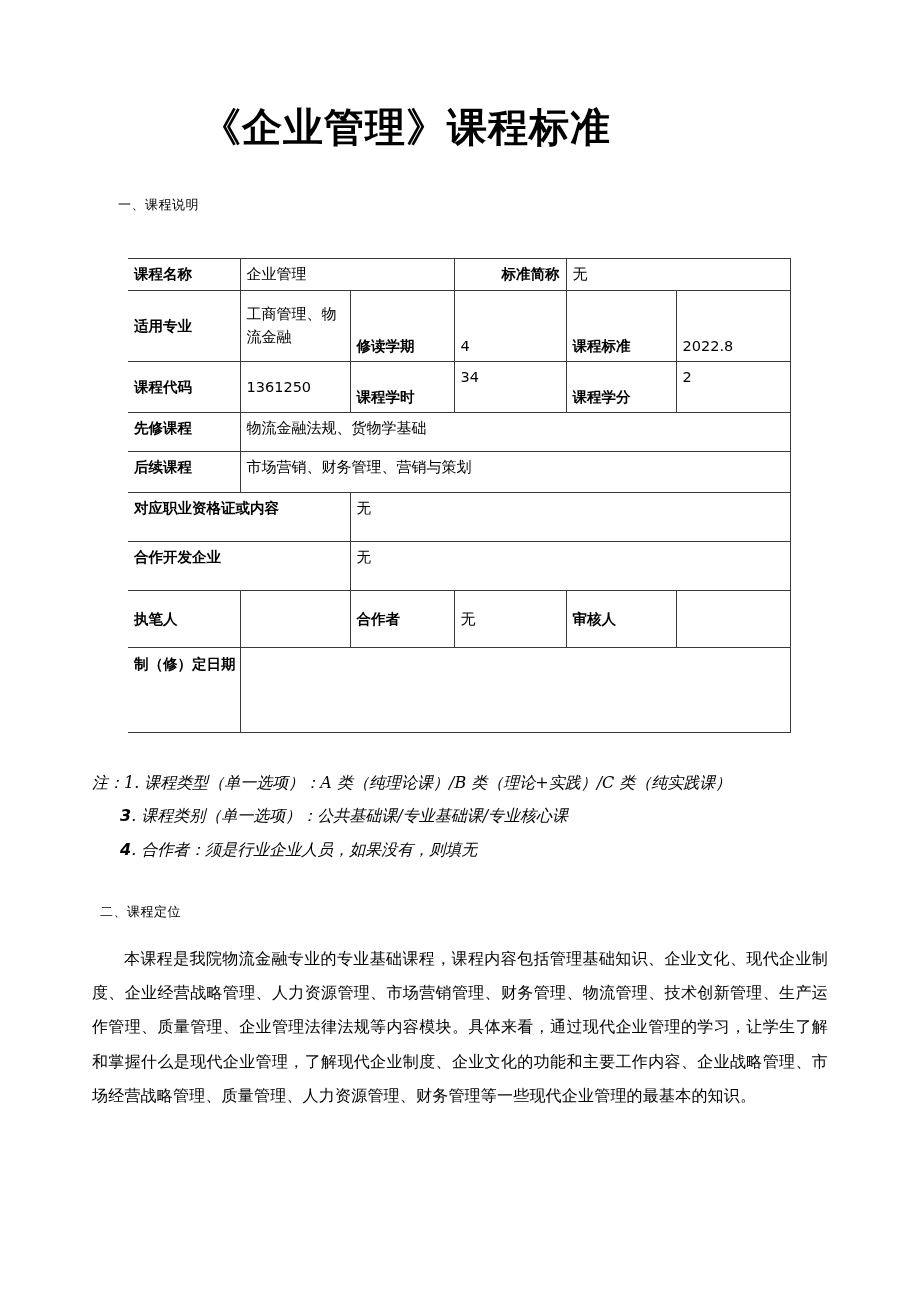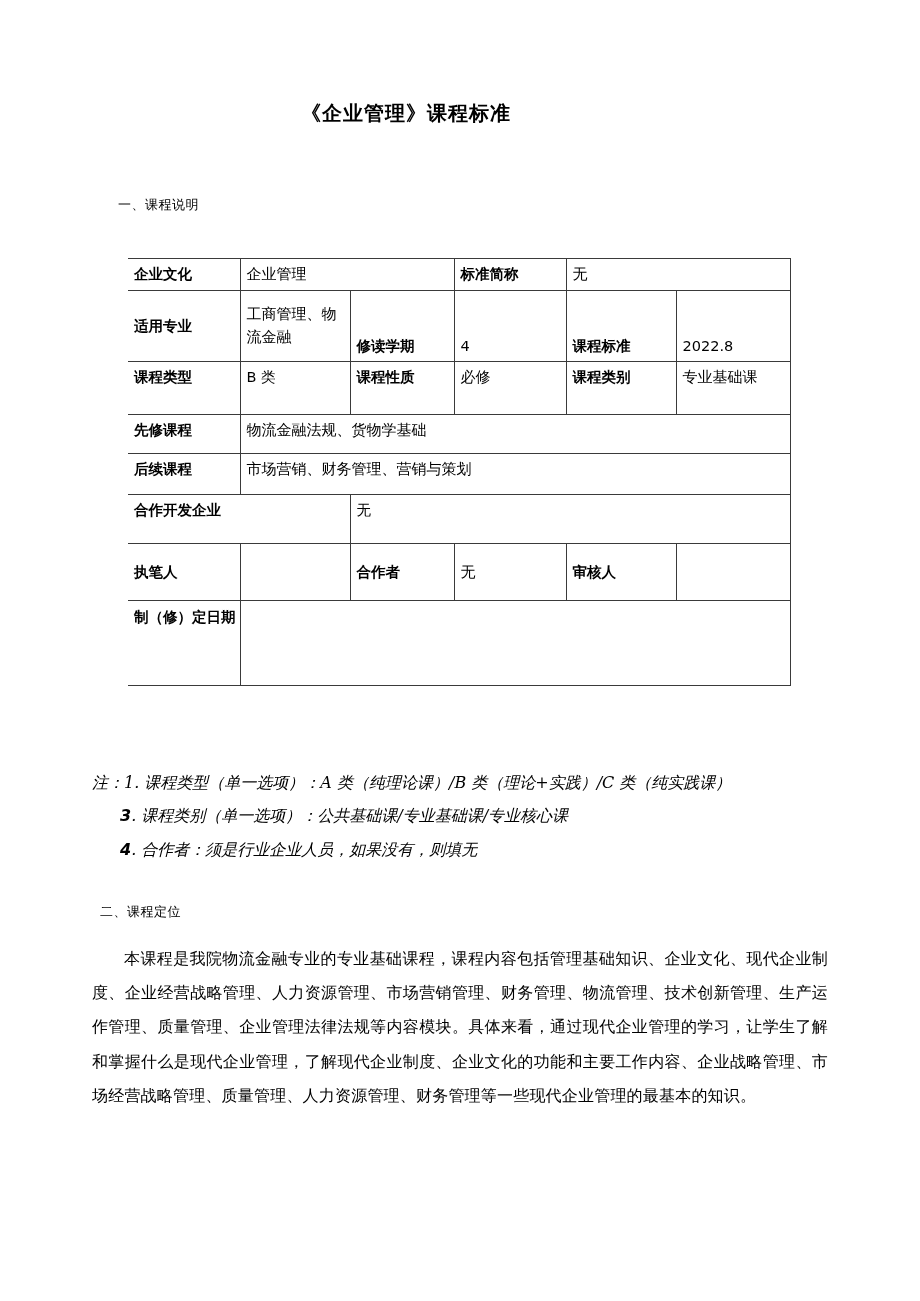--- a/index.html
+++ b/index.html
@@ -23,21 +23,21 @@
     box-sizing: border-box;
   }
 
   
   .doc-title {
     position: absolute;
     top: 100px;
     left: 0;
     width: 812px;
     text-align: center;
-    font-size: 20px;
+    font-size: 40px;
     font-weight: bold;
     letter-spacing: 1px;
     font-family: "DejaVu Serif", "Liberation Serif", serif;
   }
 
   
   .section-heading {
     position: absolute;
     font-size: 13px;
     font-family: "DejaVu Serif", "Liberation Serif", serif;
@@ -132,55 +132,59 @@
       <col style="width:112px">
       <col style="width:110px">
       <col style="width:104px">
       <col style="width:112px">
       <col style="width:110px">
       <col style="width:114px">
     </colgroup>
     <tbody>
 
       <tr>
-        <td class="lbl">企业文化</td>
+        <td class="lbl">课程名称</td>
         <td class="val" colspan="2">企业管理</td>
-        <td class="lbl" style="text-align:left">标准简称</td>
+        <td class="lbl" style="text-align:right">标准简称</td>
         <td class="val" colspan="2">无</td>
       </tr>
 
       <tr>
         <td class="lbl" style="height:62px">适用专业</td>
         <td class="val cell-top" rowspan="1">工商管理、物流金融</td>
         <td class="lbl" style="vertical-align:bottom">修读学期</td>
         <td class="val-sans" style="vertical-align:bottom">4</td>
         <td class="lbl" style="vertical-align:bottom">课程标准</td>
         <td class="val-sans" style="vertical-align:bottom">2022.8</td>
       </tr>
 
-
-      <tr>
-        <td class="lbl" style="height:44px;vertical-align:top">课程类型</td>
-        <td class="val-sans" style="vertical-align:top">B 类</td>
-        <td class="lbl" style="vertical-align:top">课程性质</td>
-        <td class="val" style="vertical-align:top">必修</td>
-        <td class="lbl" style="vertical-align:top">课程类别</td>
-        <td class="val" style="vertical-align:top">专业基础课</td>
-      </tr>
+      <tr>
+        <td class="lbl" style="height:42px">课程代码</td>
+        <td class="val-sans">1361250</td>
+        <td class="lbl" style="vertical-align:bottom">课程学时</td>
+        <td class="val-sans" style="vertical-align:top">34</td>
+        <td class="lbl" style="vertical-align:bottom">课程学分</td>
+        <td class="val-sans" style="vertical-align:top">2</td>
+      </tr>
+
 
       <tr>
         <td class="lbl" style="height:30px;vertical-align:top">先修课程</td>
         <td class="val" colspan="5" style="vertical-align:top">物流金融法规、货物学基础</td>
       </tr>
 
       <tr>
         <td class="lbl" style="height:32px;vertical-align:top">后续课程</td>
         <td class="val" colspan="5" style="vertical-align:top">市场营销、财务管理、营销与策划</td>
       </tr>
 
+      <tr>
+        <td class="lbl" colspan="2" style="height:40px;vertical-align:top">对应职业资格证或内容</td>
+        <td class="val-sans" colspan="4" style="vertical-align:top">无</td>
+      </tr>
 
       <tr>
         <td class="lbl no-border-top no-border-bottom" colspan="2" style="height:40px;vertical-align:top">合作开发企业</td>
         <td class="val-sans no-border-top no-border-bottom" colspan="4" style="vertical-align:top">无</td>
       </tr>
 
       <tr>
         <td class="lbl no-border-top" style="height:48px;vertical-align:middle">执笔人</td>
         <td class="val-sans no-border-top"></td>
         <td class="lbl no-border-top" style="vertical-align:middle">合作者</td>

